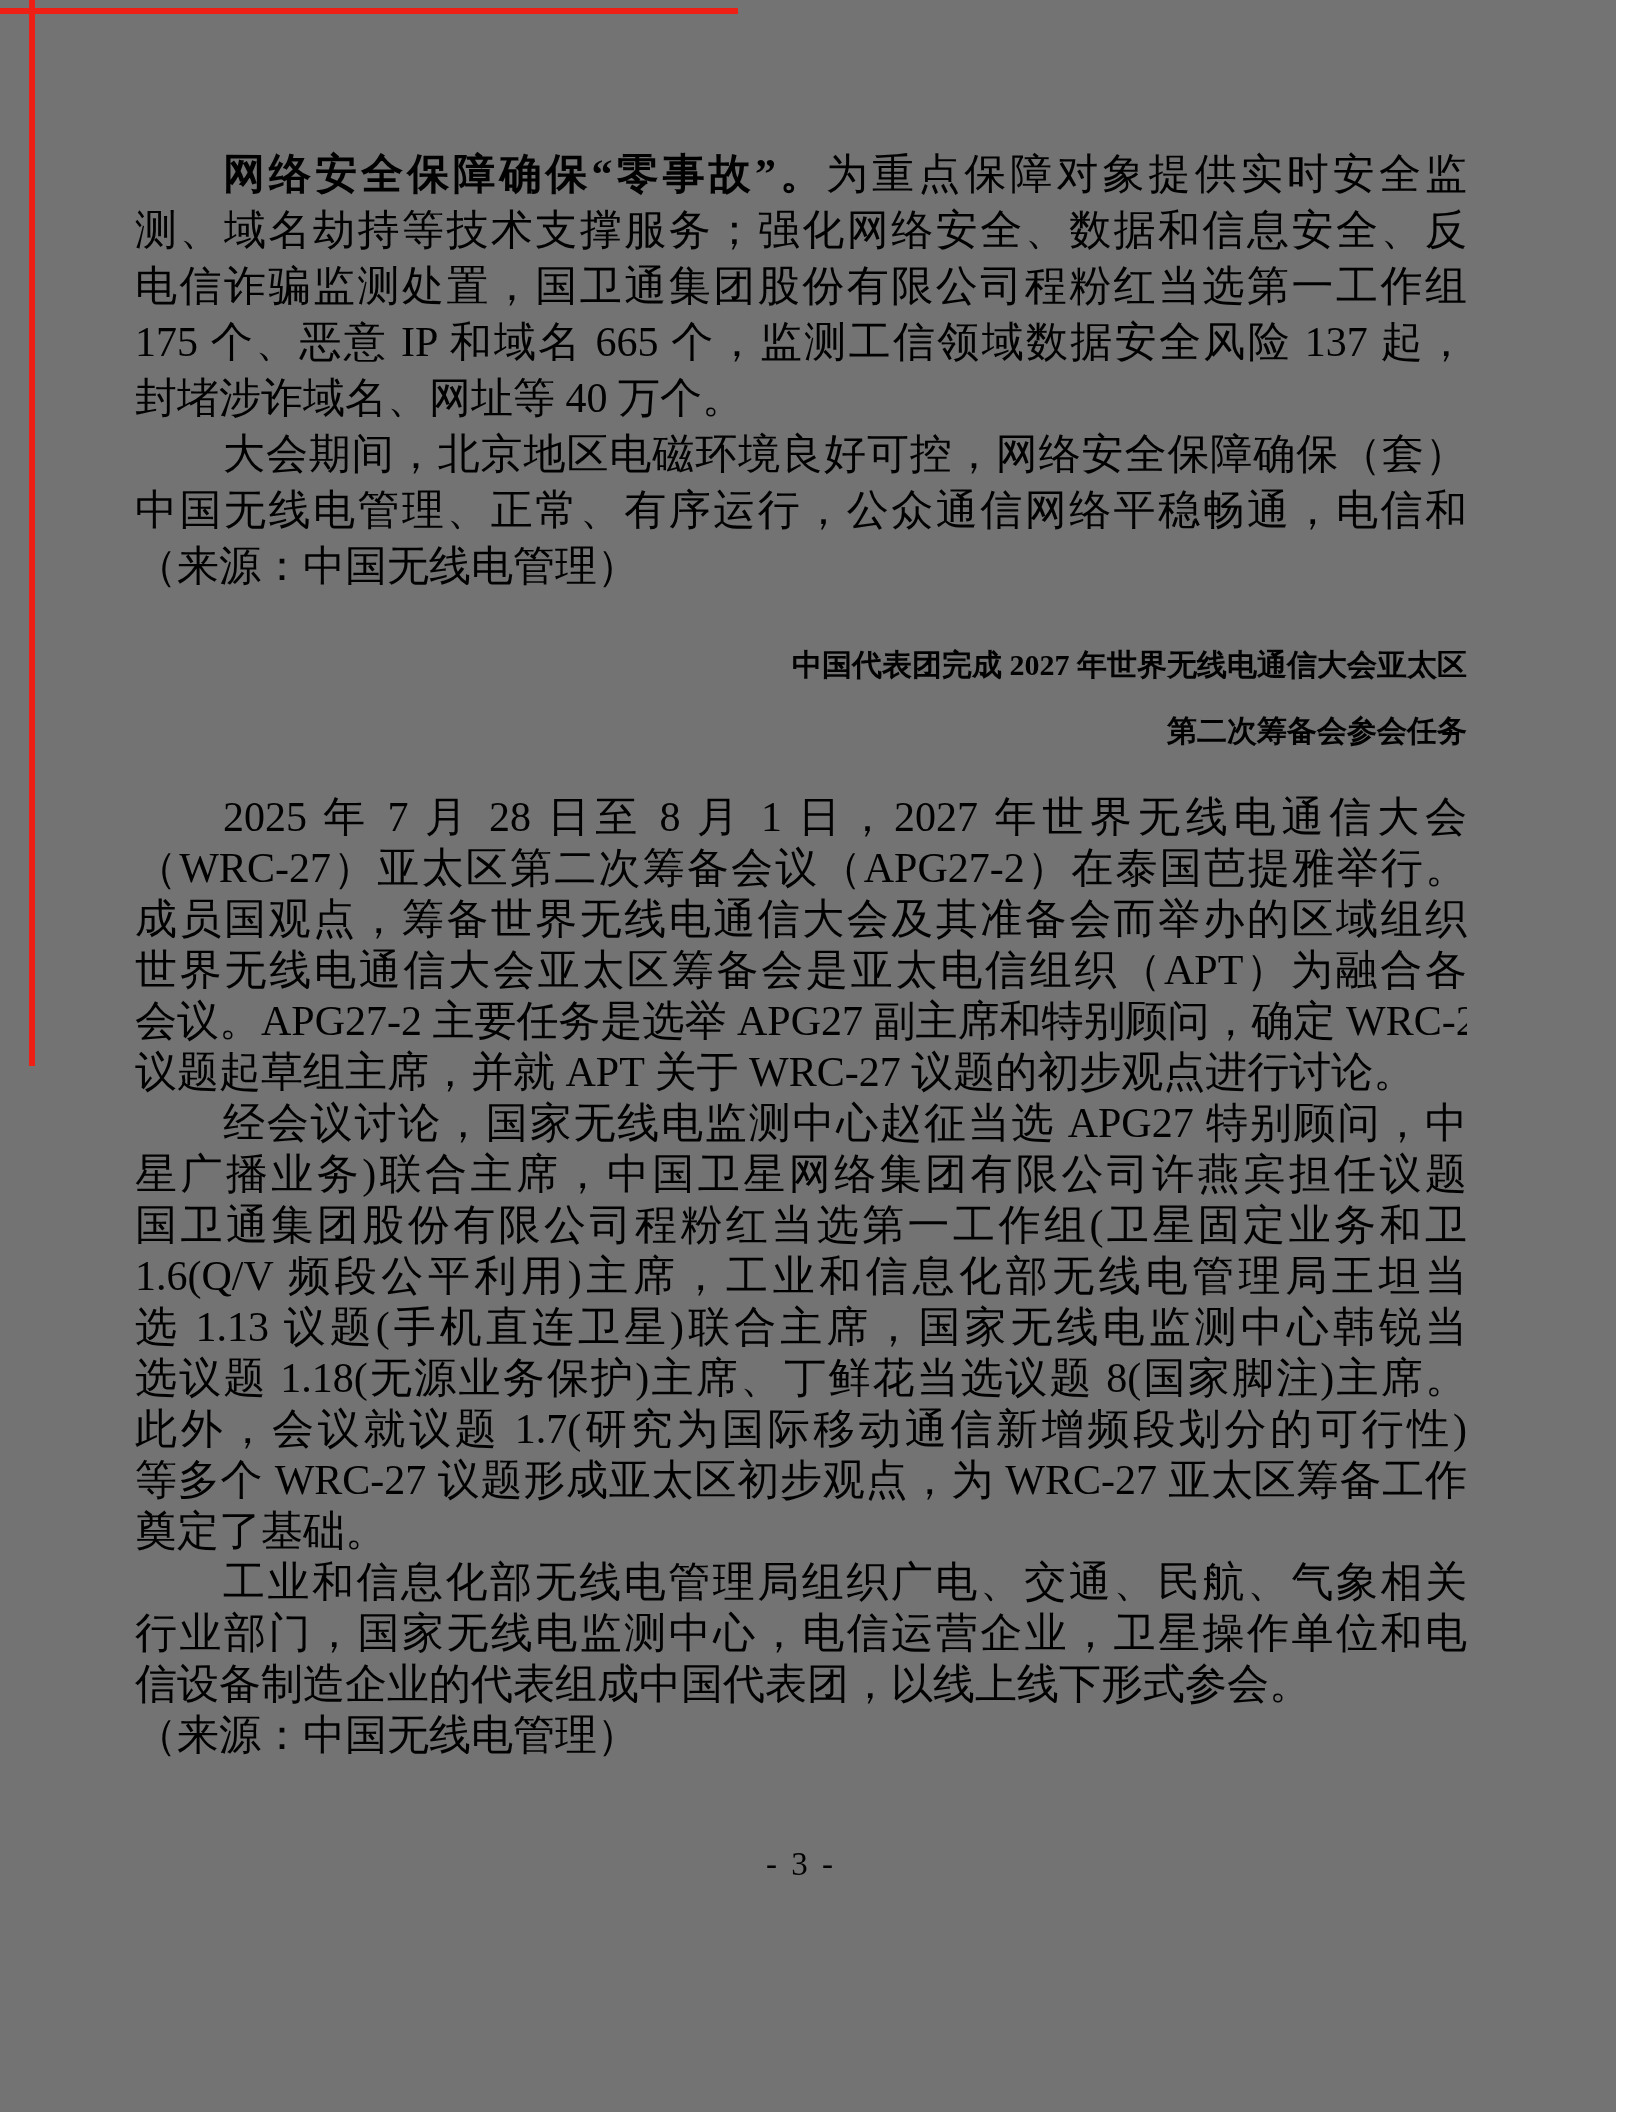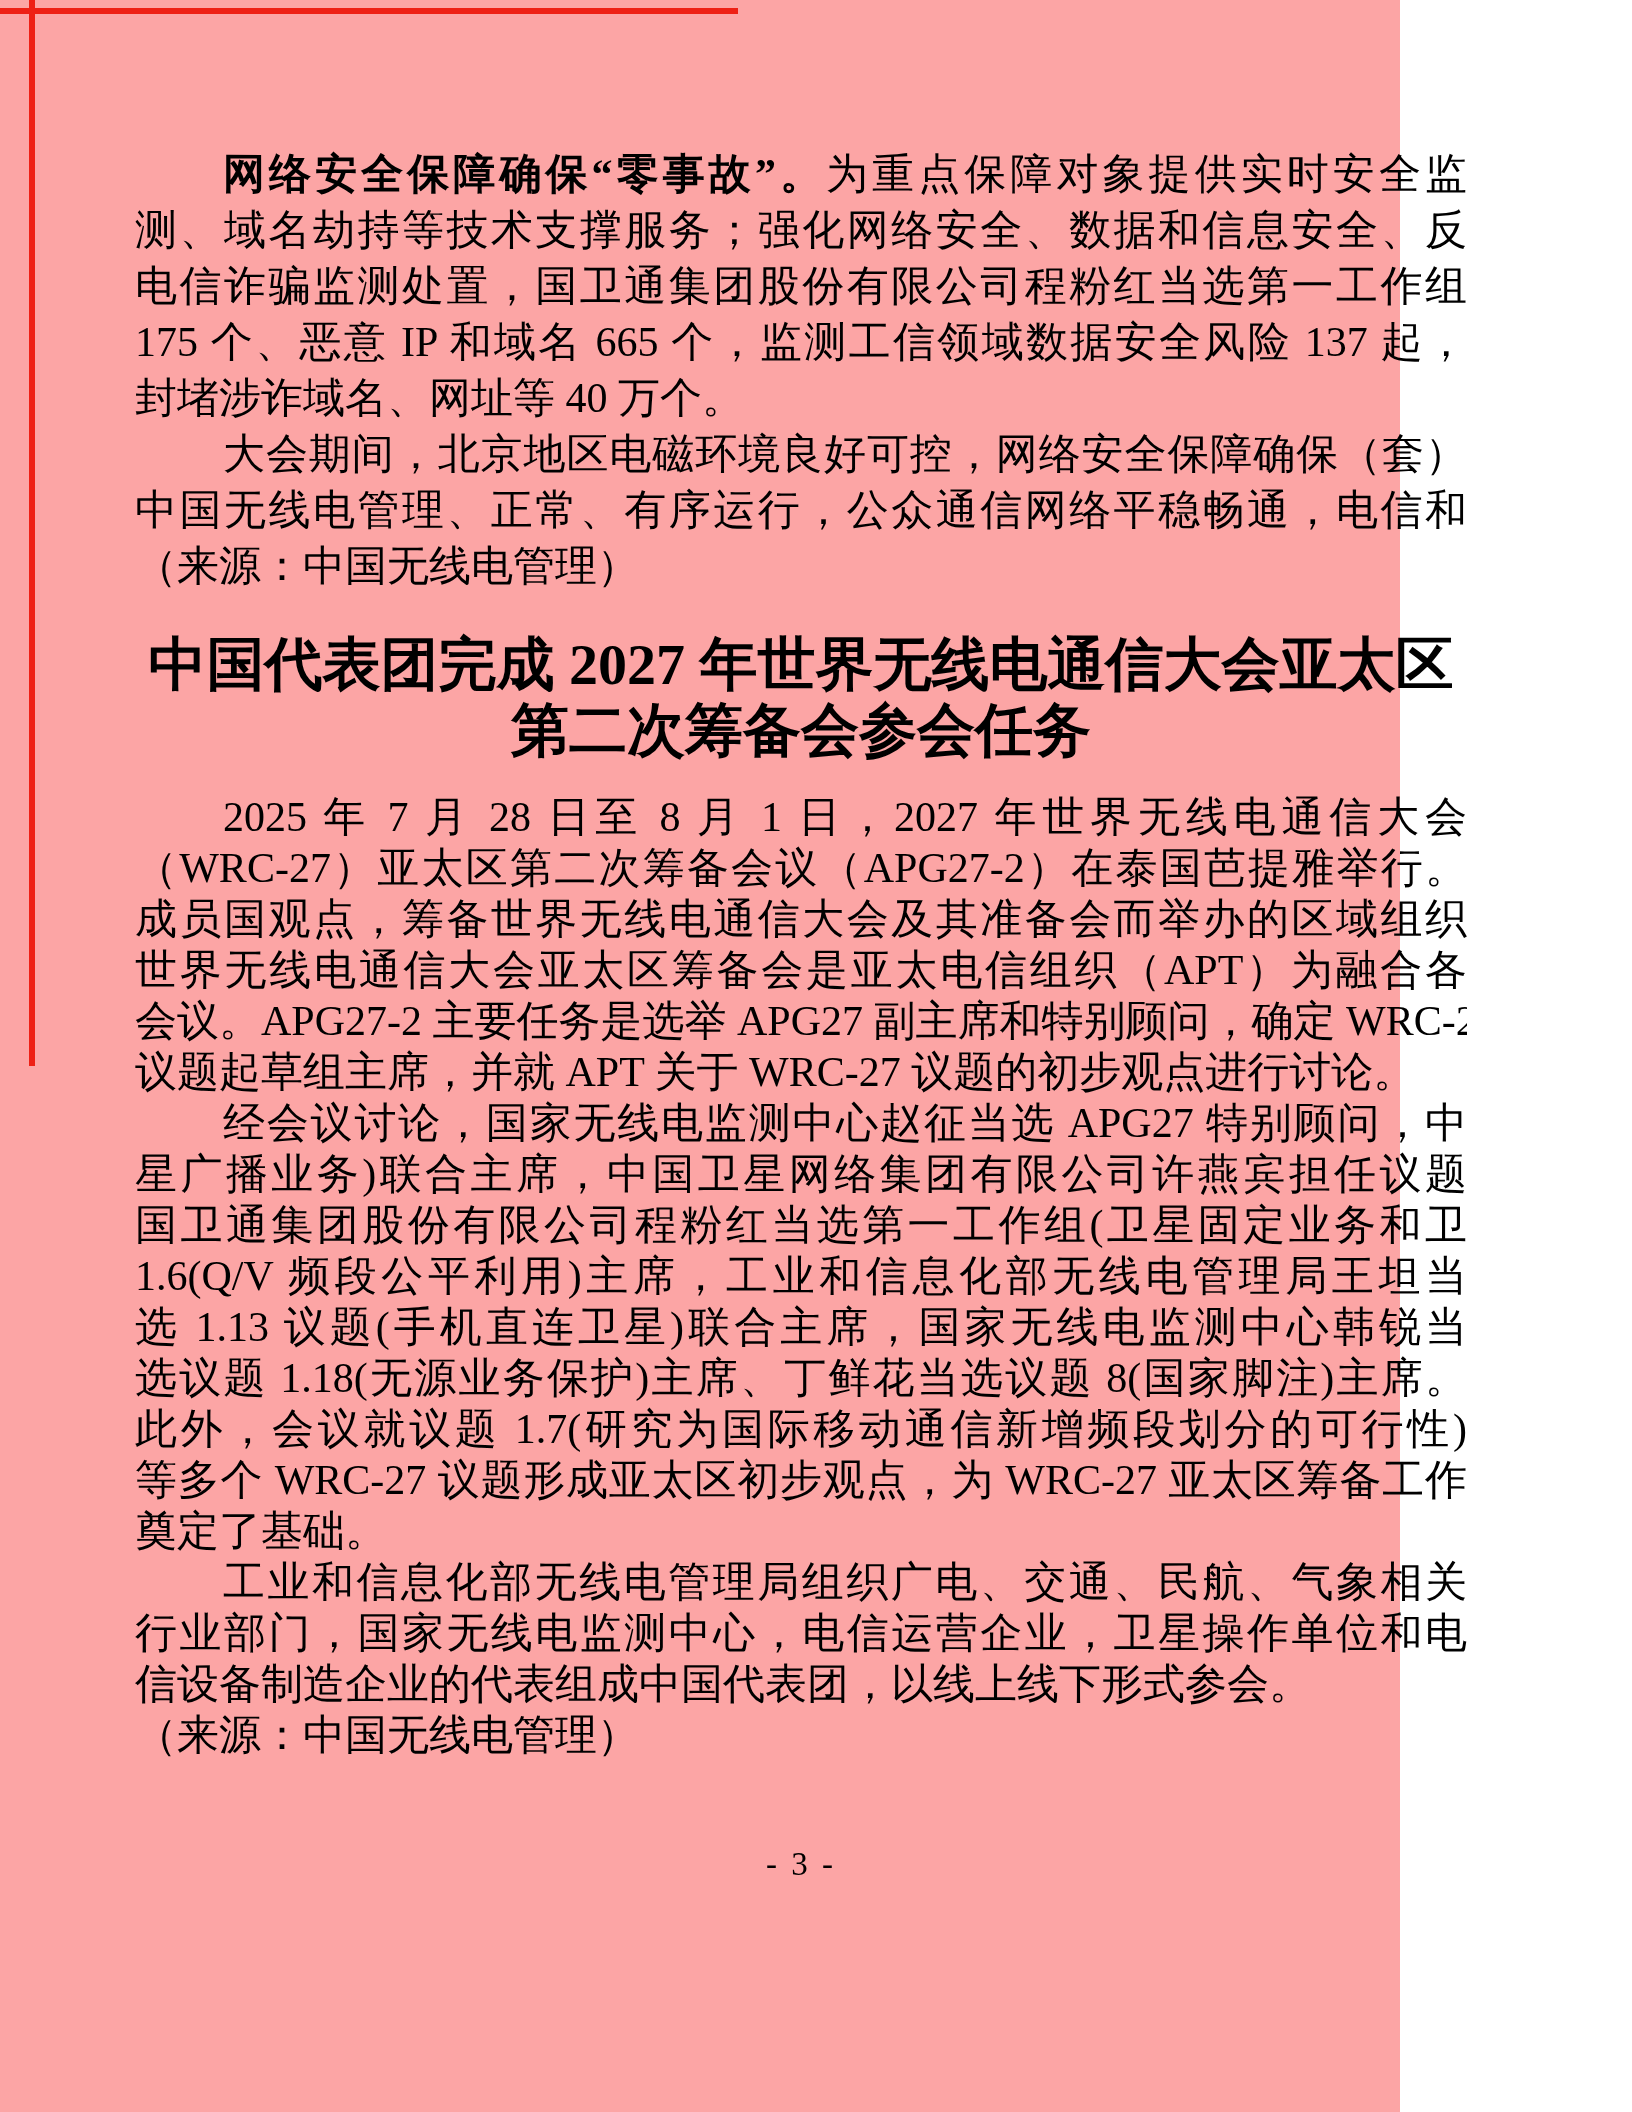--- a/index.html
+++ b/index.html
@@ -7,23 +7,23 @@
     padding: 0;
     background: #ffffff;
     width: 1632px;
     height: 2112px;
     overflow: hidden;
     font-family: "Liberation Serif", serif;
     color: #000000;
   }
   .page {
     position: relative;
-    width: 1400px;
+    width: 1616px;
     height: 2112px;
-    background: #fca5a5;
+    background: #737373;
   }
   .red-line-v {
     position: absolute;
     left: 29px;
     top: 0;
     width: 6px;
     height: 1066px;
     background: #ee2015;
   }
   .red-line-h {
@@ -63,22 +63,22 @@
     height: 51px;
   }
   .line b {
     font-weight: 700;
   }
   .source {
     padding-right: 40px;
   }
   .heading {
     font-weight: 700;
-    text-align: center;
-    font-size: 58px;
+    text-align: right;
+    font-size: 30px;
     line-height: 66px;
     margin-top: 38px;
     margin-bottom: 28px;
   }
   .page-number {
     text-align: center;
     font-size: 33px;
     line-height: 38px;
     margin-top: 84px;
     letter-spacing: 3px;

